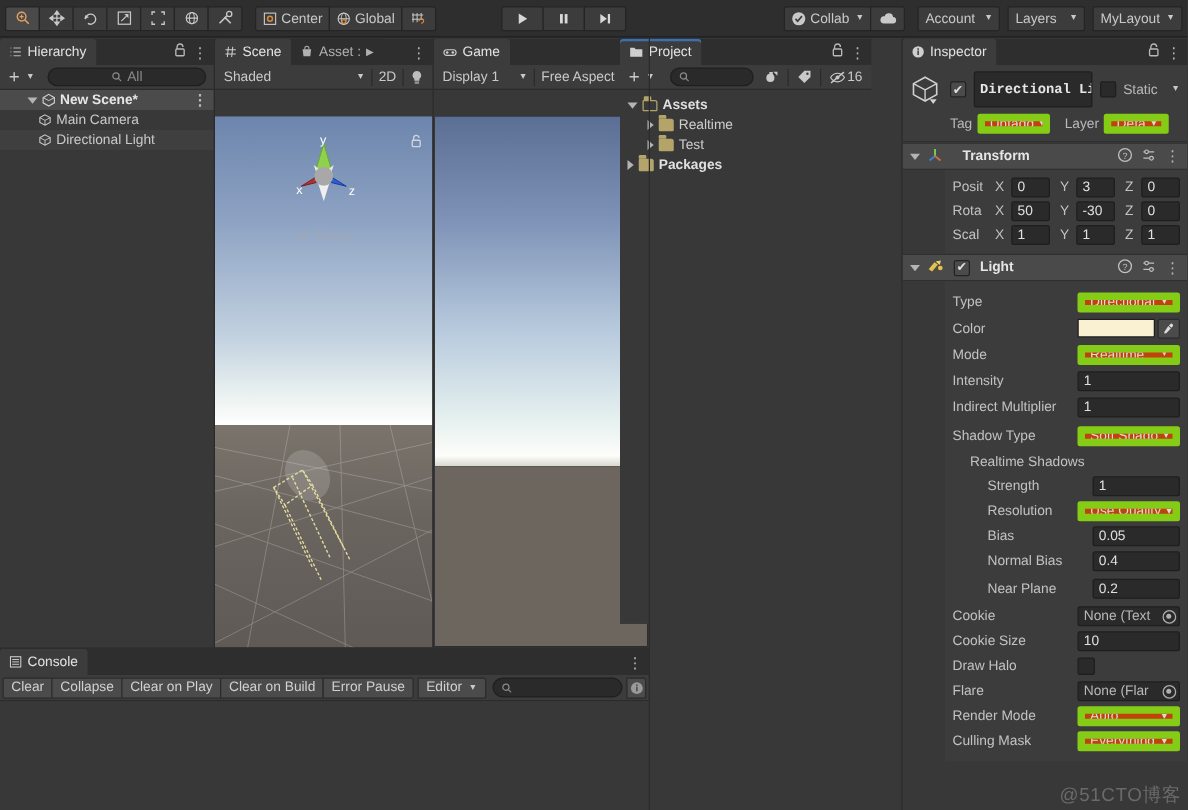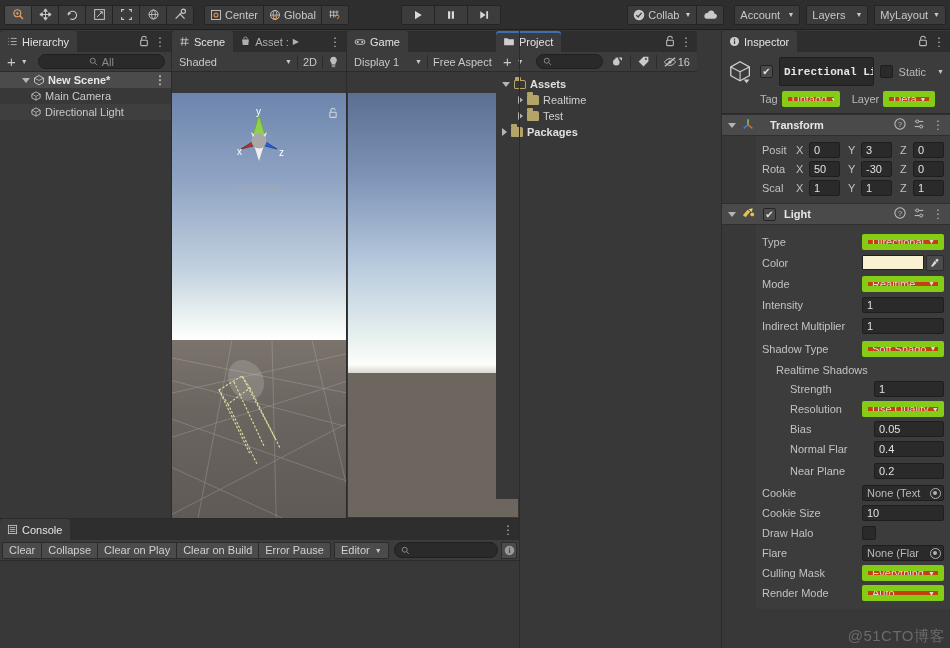--- a/index.html
+++ b/index.html
@@ -835,21 +835,21 @@
           <span class="dd field">
             <span>Use Quality</span>
             <span class="ddcaret">▼</span>
           </span>
         </div>
         <div class="prop" style="height:20px">
           <span class="plabel" style="flex:1;padding-left:28px;">Bias</span>
           <span class="num field" style="width:70px">0.05</span>
         </div>
         <div class="prop" style="height:20px">
-          <span class="plabel" style="flex:1;padding-left:28px;">Normal Flar</span>
+          <span class="plabel" style="flex:1;padding-left:28px;">Normal Bias</span>
           <span class="num field" style="width:70px">0.4</span>
         </div>
         <div class="prop" style="height:24px">
           <span class="plabel" style="flex:1;padding-left:28px;">Near Plane</span>
           <span class="num field" style="width:70px">0.2</span>
         </div>
 
         <div class="prop" style="height:20px">
           <span class="plabel" style="flex:1">Cookie</span>
           <span class="objfield field">
@@ -868,30 +868,30 @@
             </span>
         </div>
         <div class="prop" style="height:20px">
           <span class="plabel" style="flex:1">Flare</span>
           <span class="objfield field">
             <span>None (Flar</span>
             <span class="circ"></span>
           </span>
         </div>
         <div class="prop" style="height:20px">
+          <span class="plabel" style="flex:1">Render Mode</span>
+          <span class="dd field">
+            <span>Auto</span>
+            <span class="ddcaret">▼</span>
+          </span>
+        </div>
+        <div class="prop" style="height:20px">
           <span class="plabel" style="flex:1">Culling Mask</span>
           <span class="dd field">
             <span>Everything</span>
-            <span class="ddcaret">▼</span>
-          </span>
-        </div>
-        <div class="prop" style="height:20px">
-          <span class="plabel" style="flex:1">Render Mode</span>
-          <span class="dd field">
-            <span>Auto</span>
             <span class="ddcaret">▼</span>
           </span>
         </div>
       </div>
     </div>
 
     <div class="wm">@51CTO博客</div>
   </div>
 
   <div class="panel" id="console">

